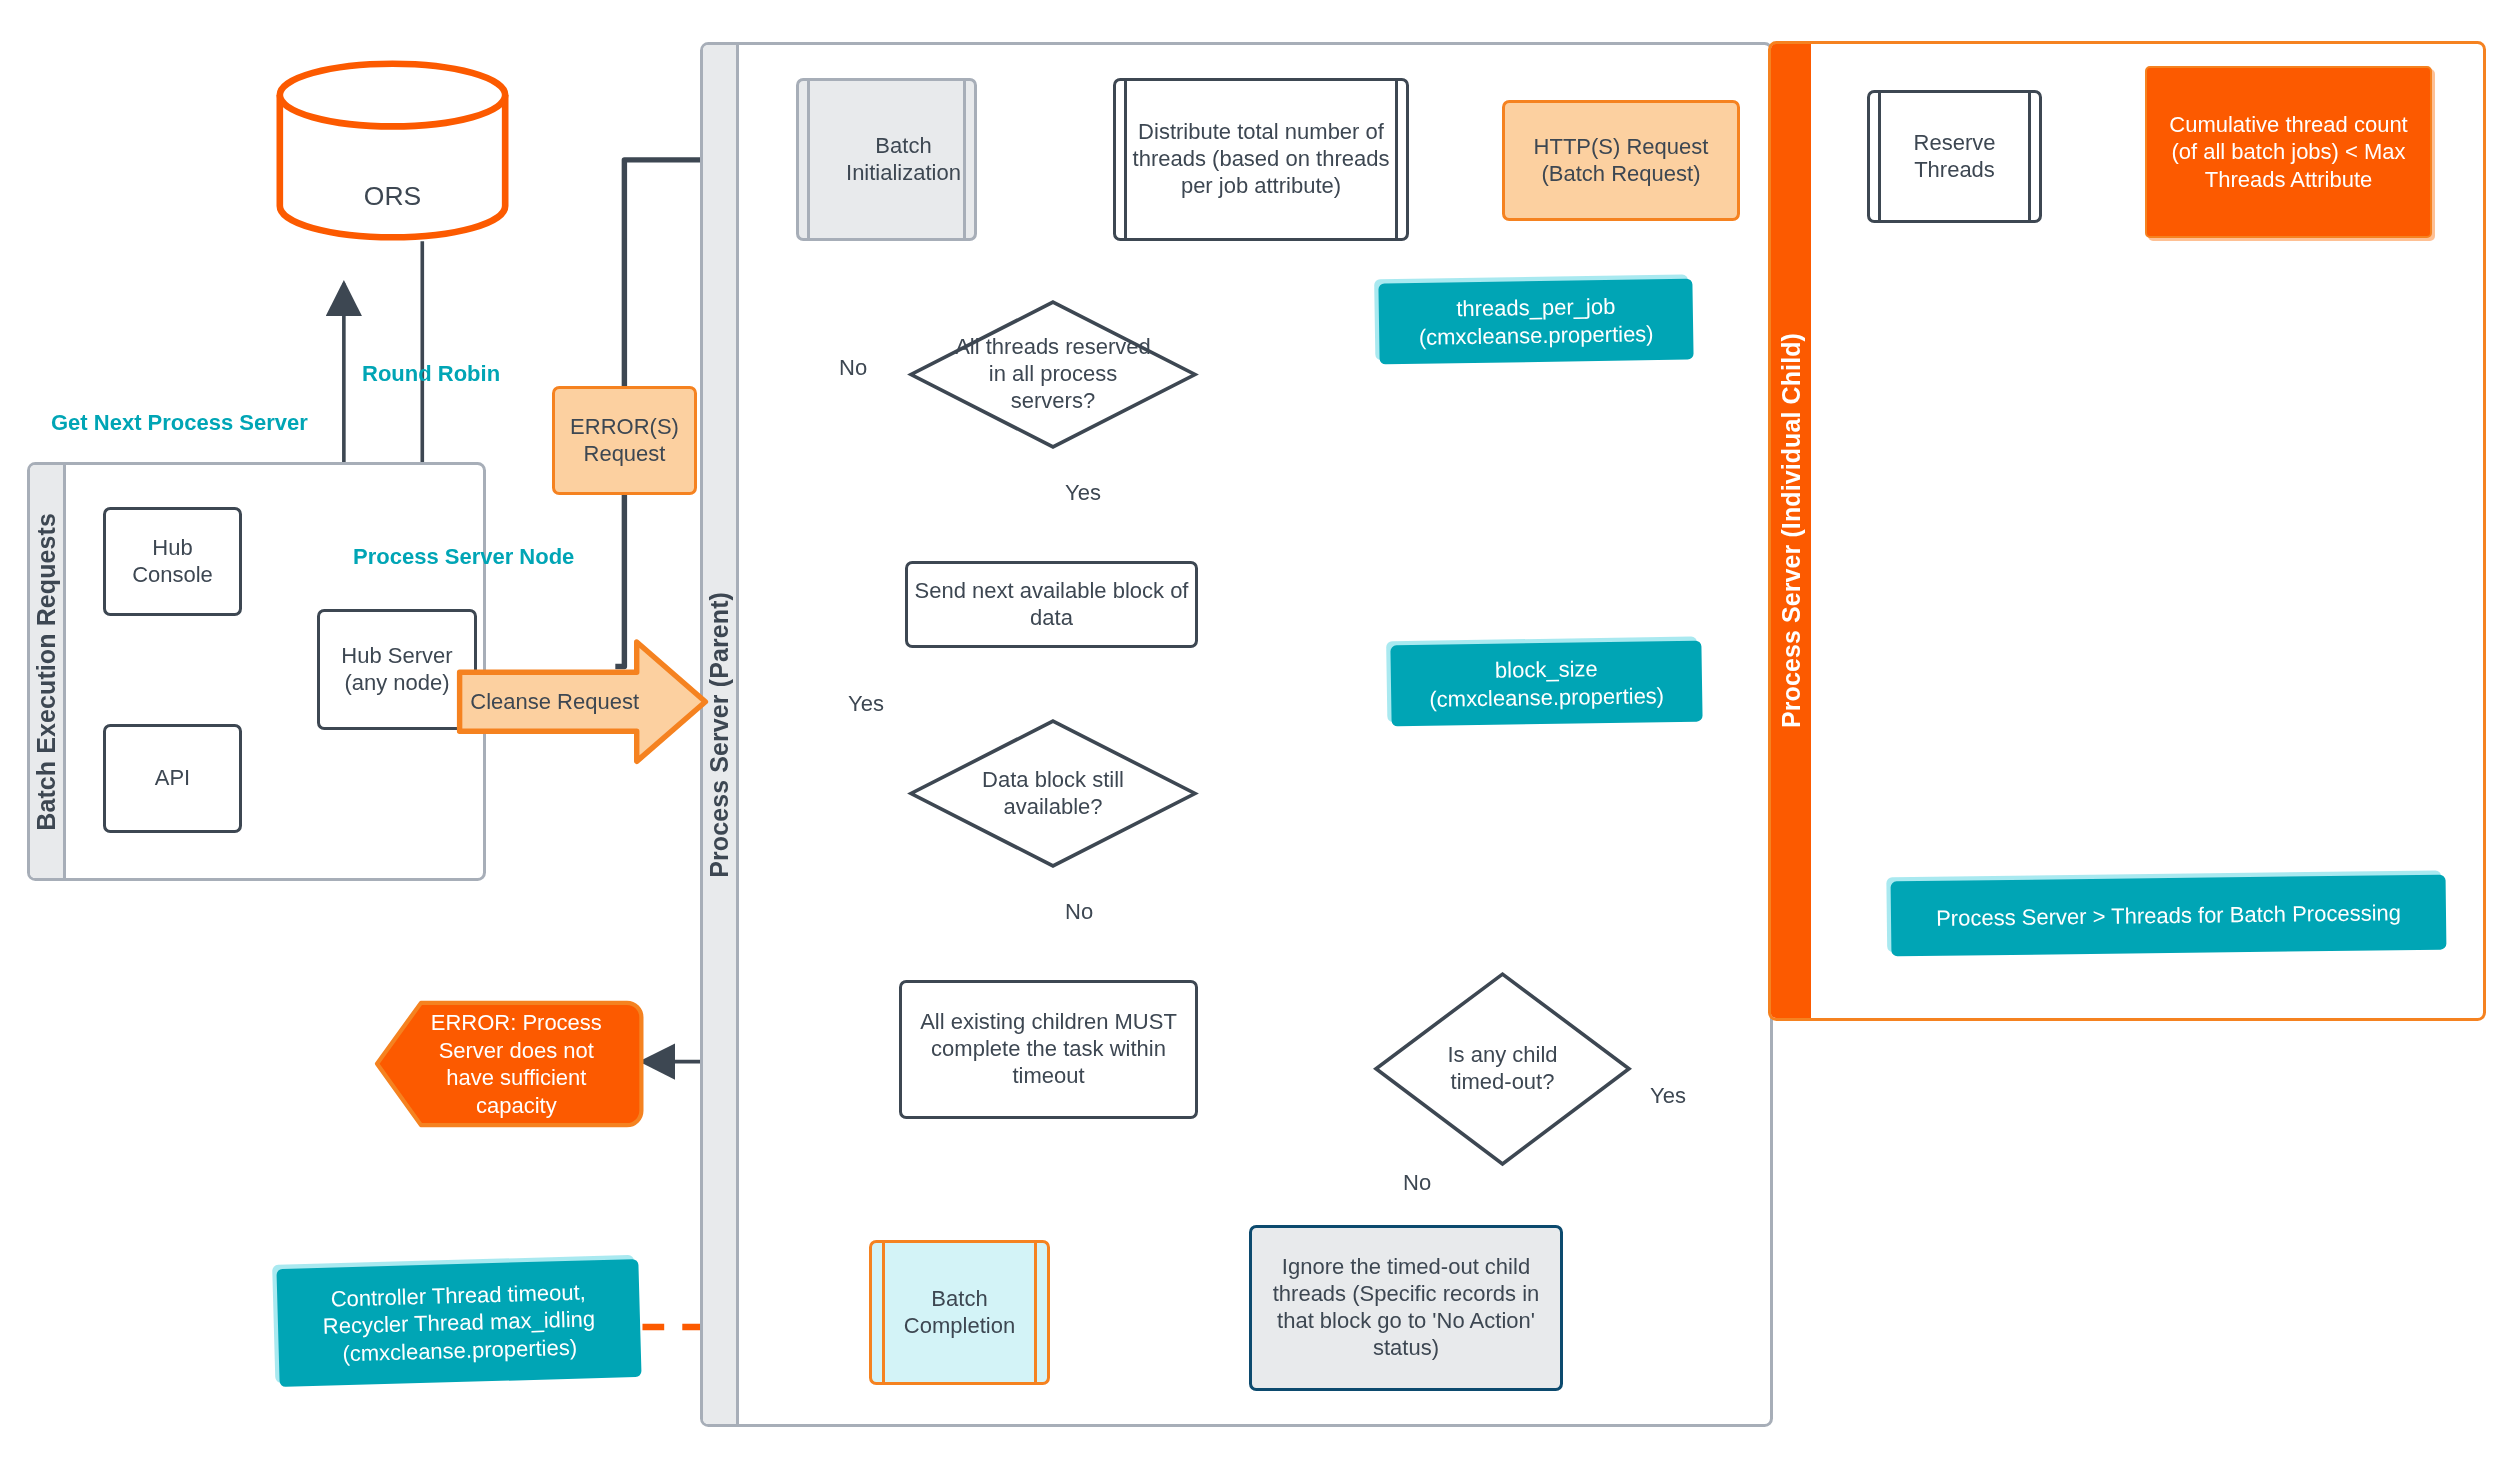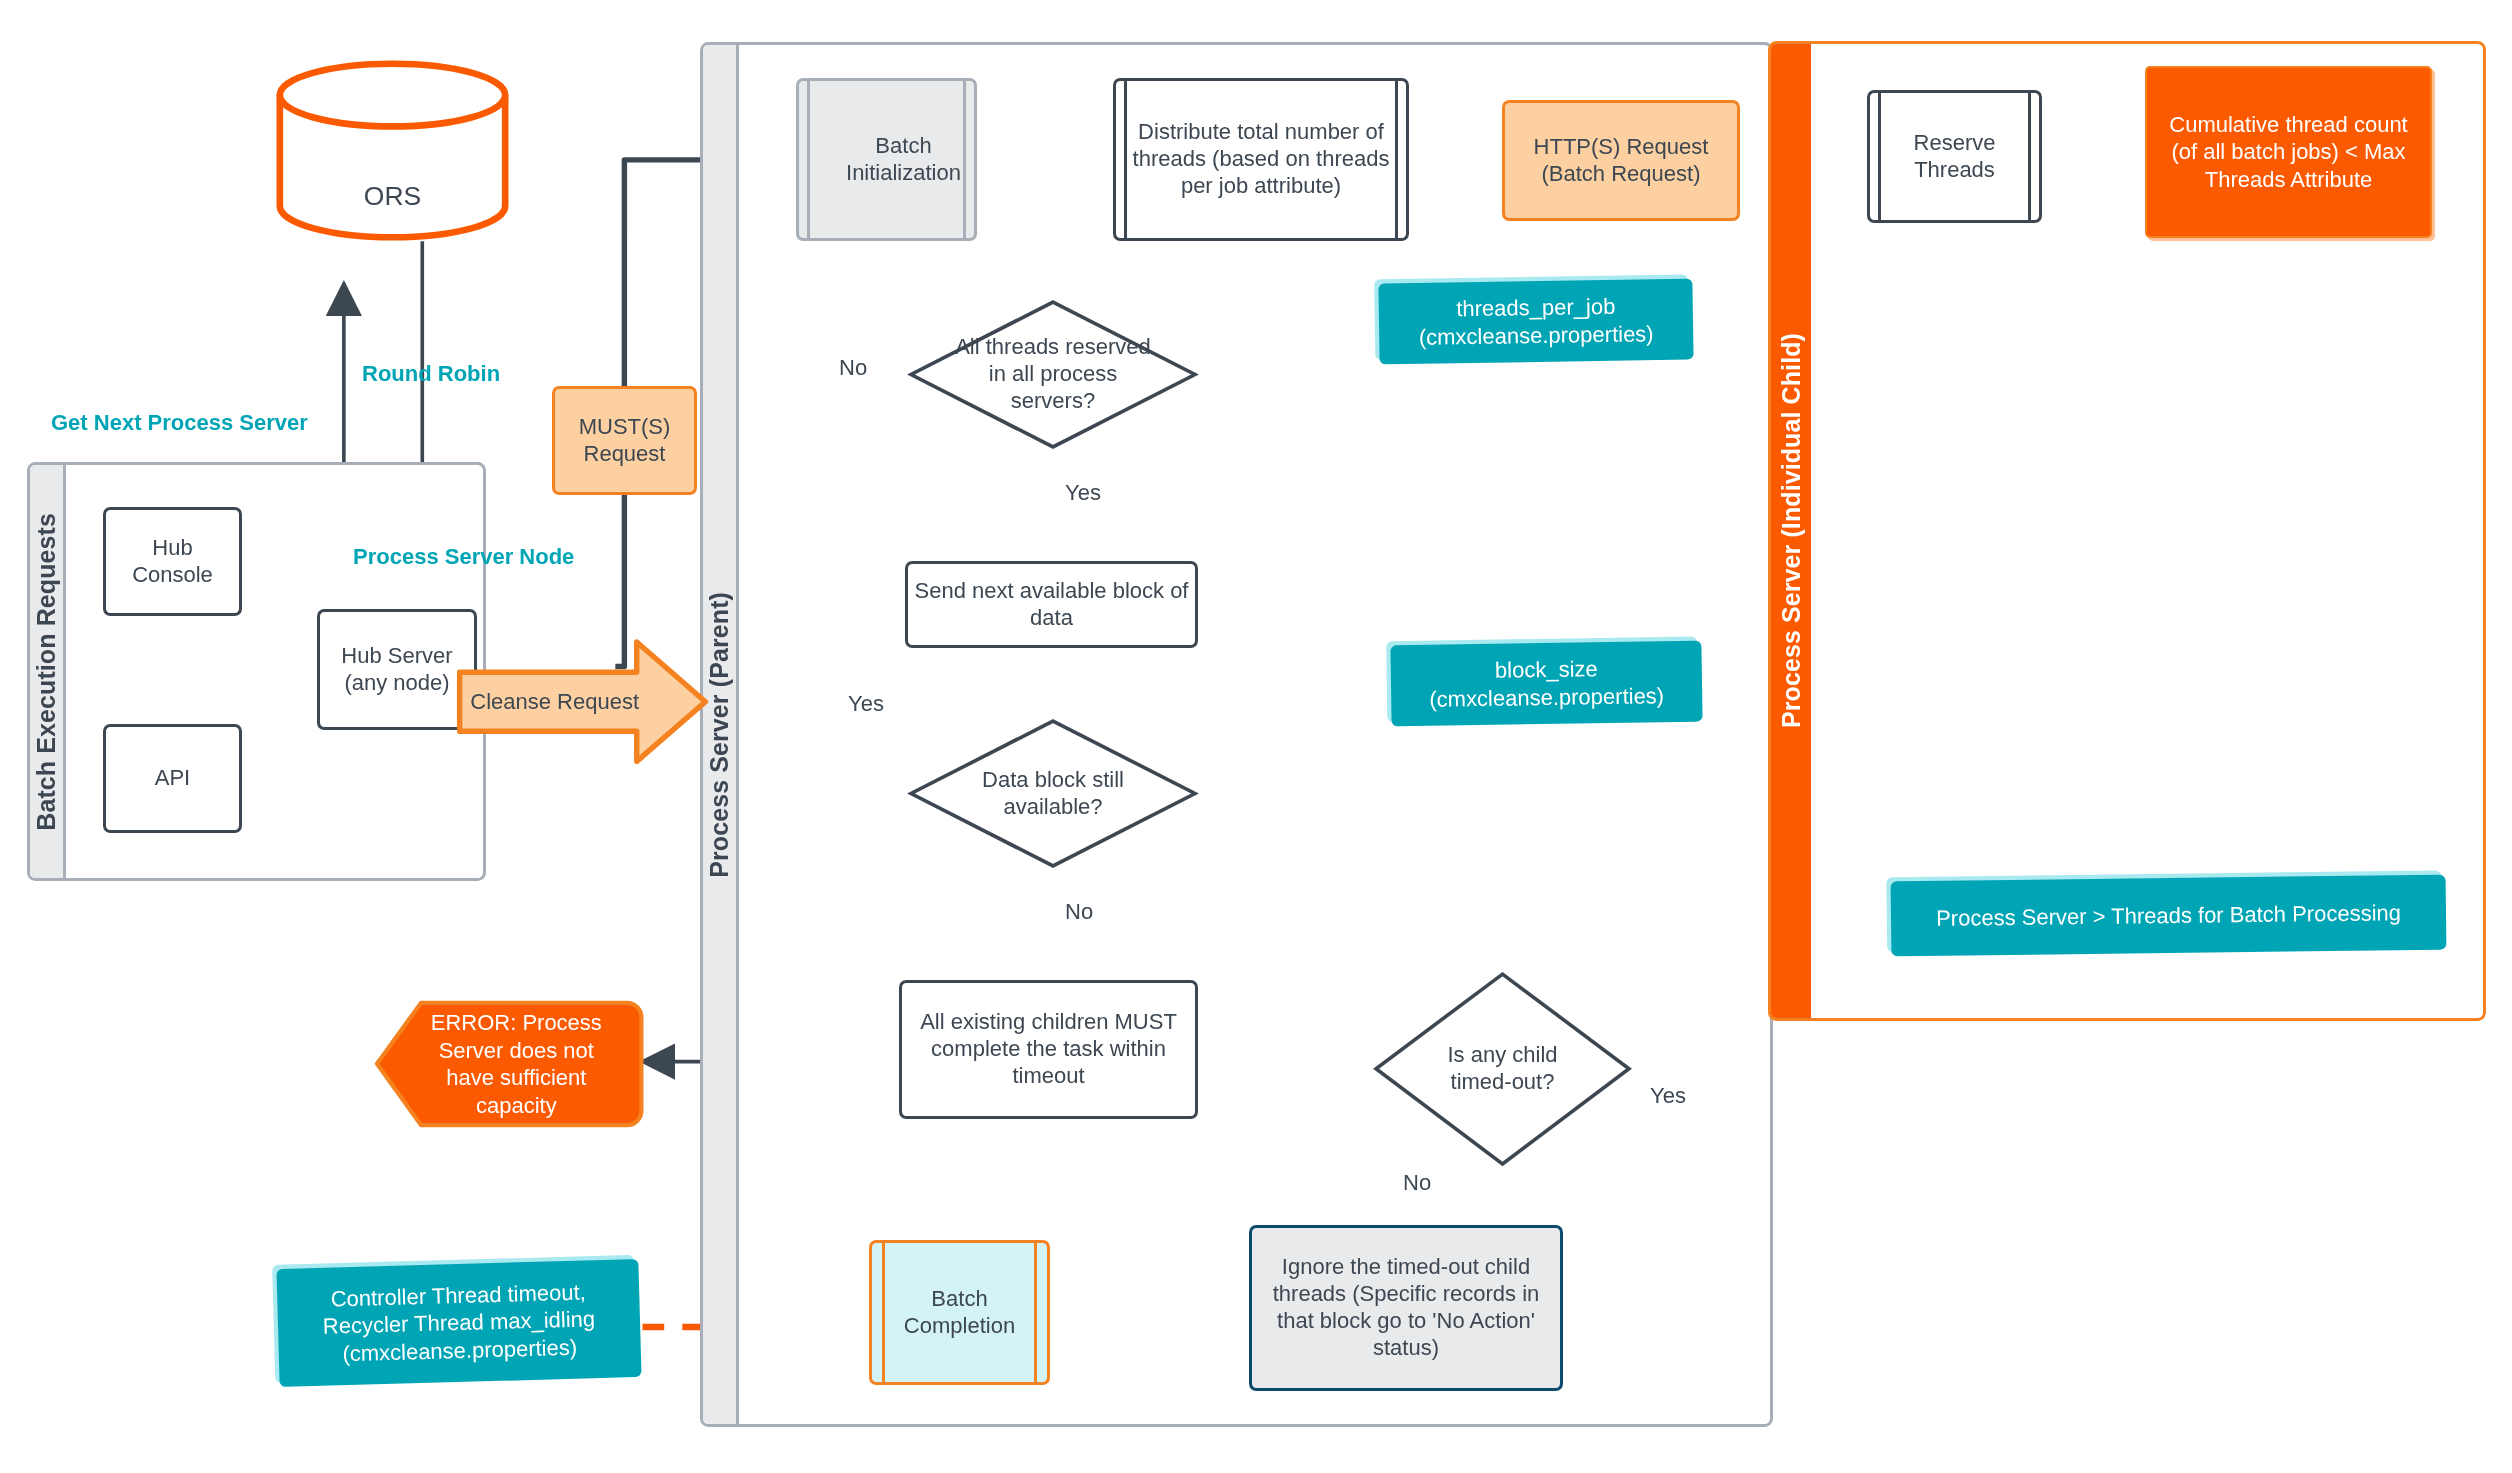--- a/index.html
+++ b/index.html
@@ -256,21 +256,21 @@
   <div class="node" style="left:103px; top:724px; width:139px; height:109px;">
     <span>API</span>
   </div>
 
   <div class="node" style="left:317px; top:609px; width:160px; height:121px; flex-direction:column;">
     <span>Hub Server</span>
     <span>(any node)</span>
   </div>
 
   <div class="node peach" style="left:552px; top:386px; width:145px; height:109px; flex-direction:column;">
-    <span>MUST(S)</span>
+    <span>ERROR(S)</span>
     <span>Request</span>
   </div>
 
   <div class="fatarrow" style="left:456px; top:637px; width:253px; height:130px;">
     <svg width="253" height="130" viewBox="0 0 420 215">
       <path d="M6 58 L300 58 L300 8 L414 107 L300 206 L300 156 L6 156 Z" fill="#fcd0a0" stroke="#f58220" stroke-width="9" stroke-linejoin="round"></path>
     </svg>
     <div class="fatext">Cleanse Request</div>
   </div>
 

